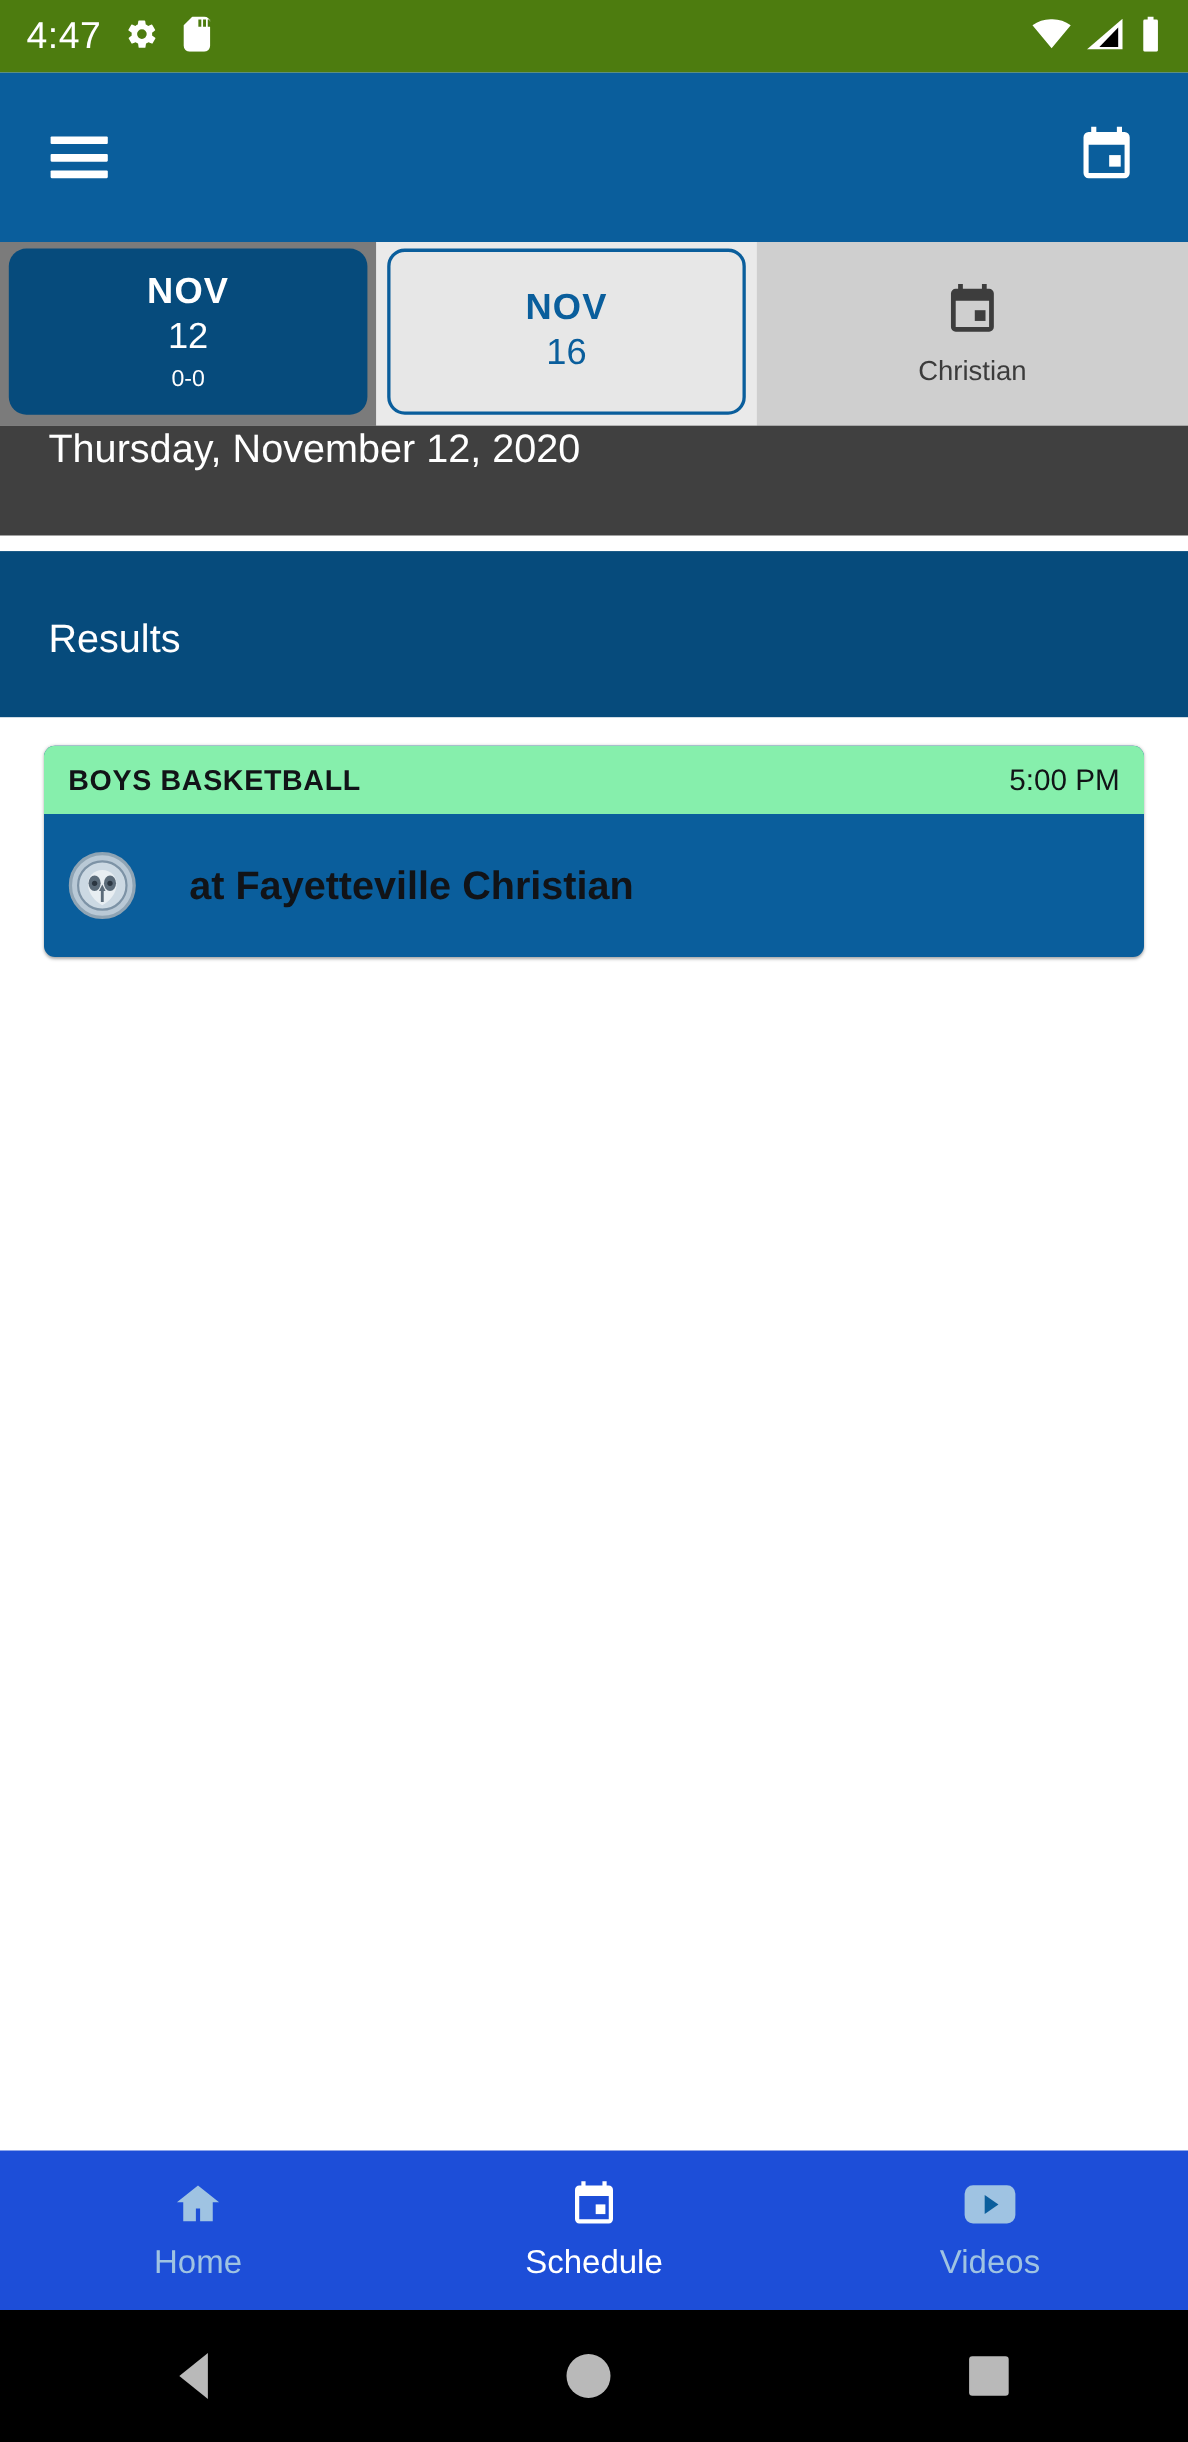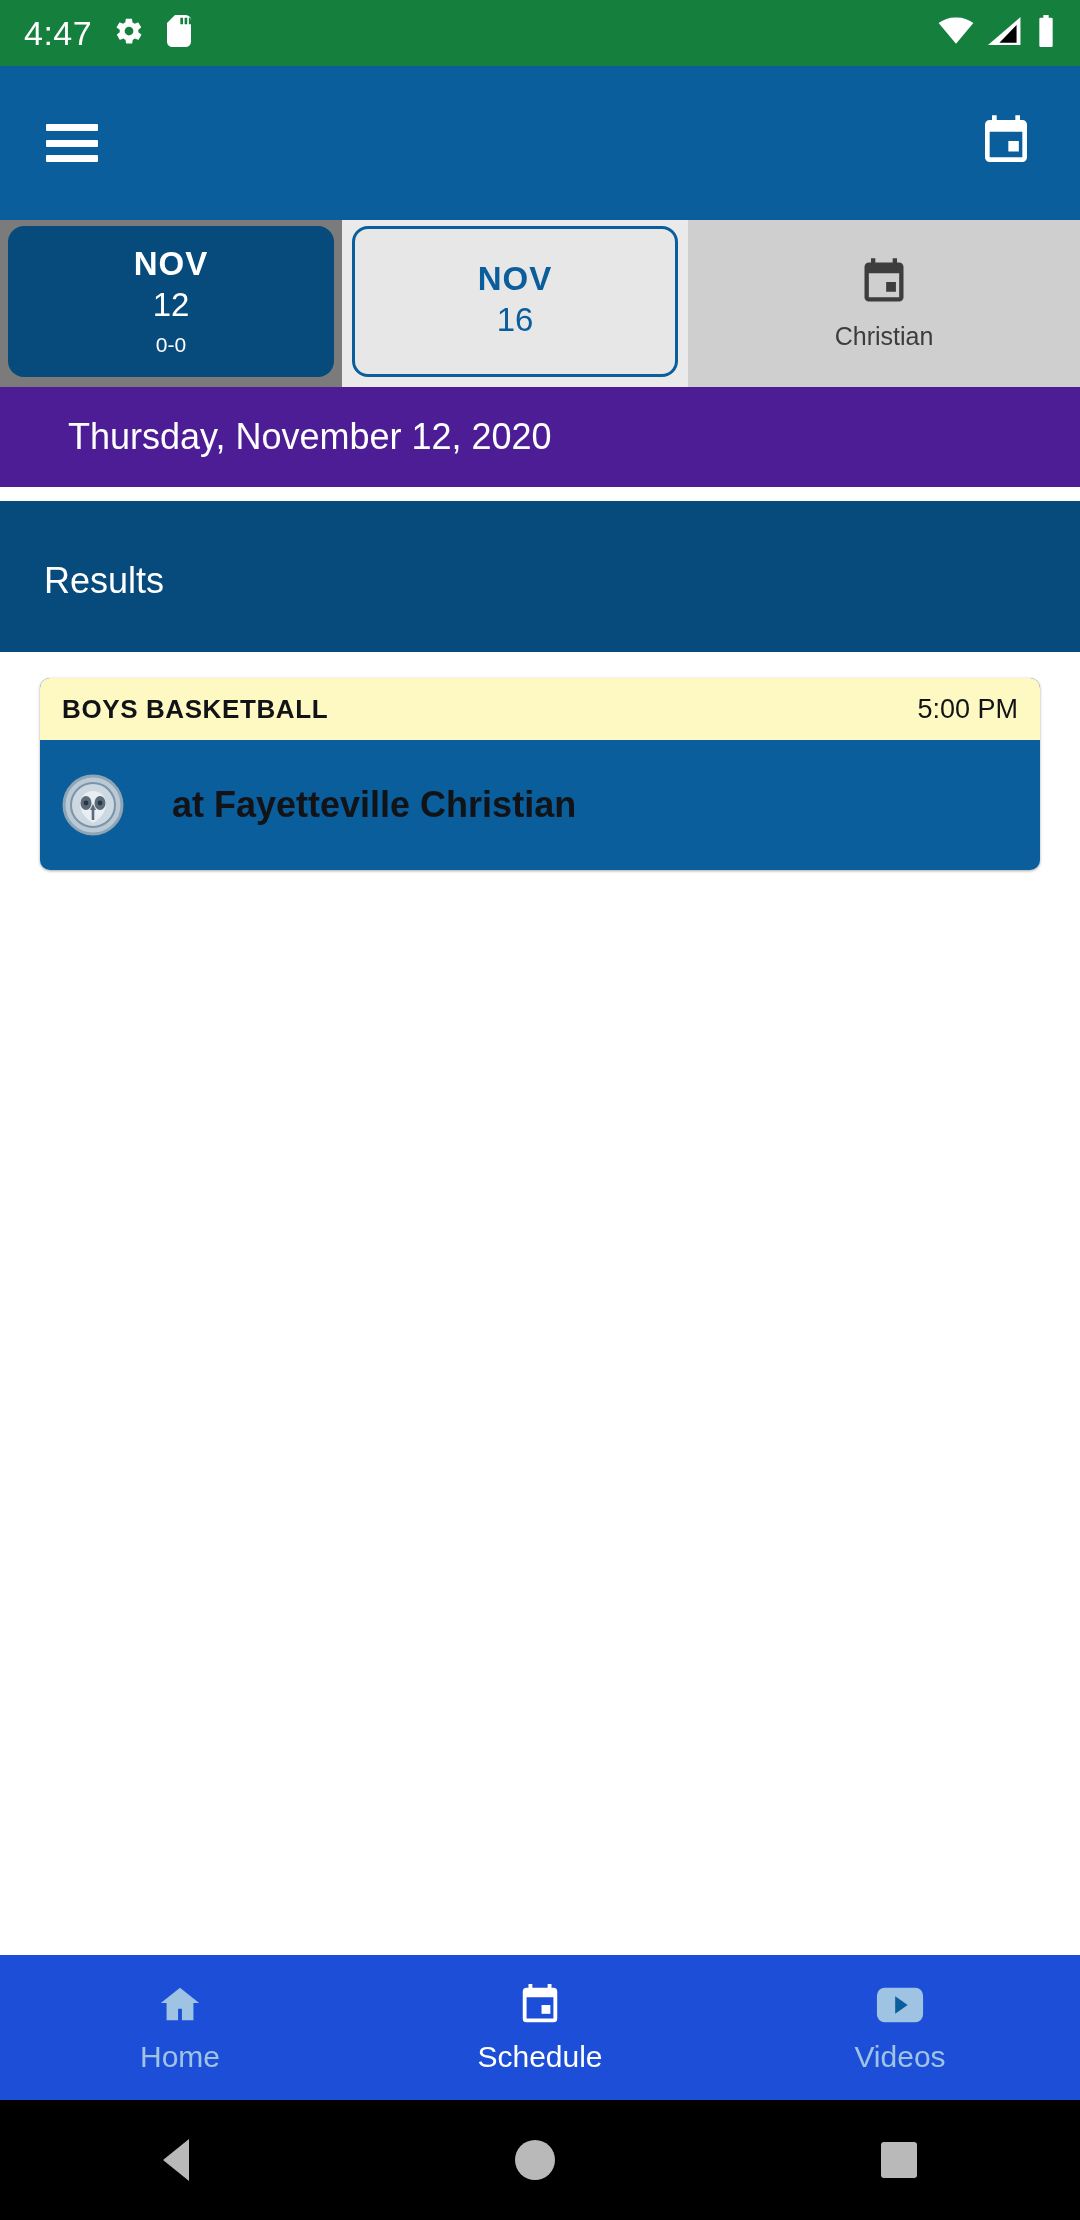--- a/index.html
+++ b/index.html
@@ -7,21 +7,21 @@
     width:1080px; height:2220px;
     background:#ffffff;
     font-family:"Liberation Sans", sans-serif;
     overflow:hidden;
   }
   #screen { position:relative; width:1080px; height:2220px; background:#ffffff; }
 
   
   .statusbar {
     position:absolute; top:0; left:0; width:1080px; height:66px;
-    background:#15803d; color:#ffffff;
+    background:#4d7c0f; color:#ffffff;
     display:flex; align-items:center; justify-content:space-between;
     padding:0 24px;
   }
   .sb-left { display:flex; align-items:center; gap:22px; }
   .sb-time { font-size:34px; letter-spacing:.5px; }
   .sb-right { display:flex; align-items:center; gap:14px; }
 
   
   .appbar {
     position:absolute; top:66px; left:0; width:1080px; height:154px;
@@ -55,40 +55,40 @@
     color:#0A5E9C;
   }
   .tab-mon { font-size:33px; font-weight:bold; letter-spacing:1px; line-height:1.15; }
   .tab-day { font-size:33px; line-height:1.35; }
   .tab-rec { font-size:21px; line-height:1.3; margin-top:4px; }
   .cal-label { font-size:25px; color:#3c3c3c; margin-top:10px; }
 
   
   .datehdr {
     position:absolute; top:387px; left:0; width:1080px; height:100px;
-    background:#4c1d95; color:#ffffff;
-    display:flex; align-items:center; padding-left:68px;
+    background:#404040; color:#ffffff;
+    display:flex; align-items:flex-start; padding-left:44px;
     font-size:36px;
   }
   .hdr-divider { position:absolute; top:487px; left:0; width:1080px; height:5px; background:#ffffff; }
 
   
   .resultsband {
     position:absolute; top:501px; left:0; width:1080px; height:160px;
     background:#064B7C; color:#ffffff;
     display:flex; align-items:center; padding-left:44px;
     font-size:36px;
   }
 
   
   .content { position:absolute; top:652px; left:0; width:1080px; height:1303px; background:#ffffff; padding:26px 40px 0 40px; }
 
   .gamecard { width:1000px; border-radius:10px; overflow:hidden; background:#0A5E9C; box-shadow:0 1px 3px rgba(0,0,0,.35); }
   .gc-head {
-    background:#fef9c3; height:62px;
+    background:#86efac; height:62px;
     display:flex; align-items:center; justify-content:space-between;
     padding:0 22px; color:#111317;
   }
   .gc-sport { font-size:26px; font-weight:bold; letter-spacing:.6px; }
   .gc-time { font-size:27px; }
   .gc-body { height:130px; display:flex; align-items:center; padding:0 22px;gap:12px; }
   .gc-logo { width:62px; height:62px; flex:0 0 62px; }
   .gc-opp { font-size:36px; font-weight:bold; color:#111317; margin-left:36px; }
 
   

